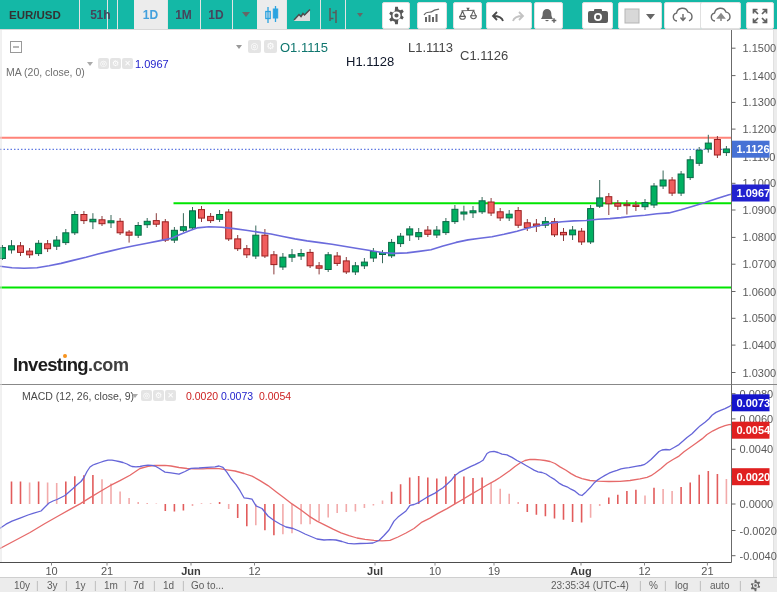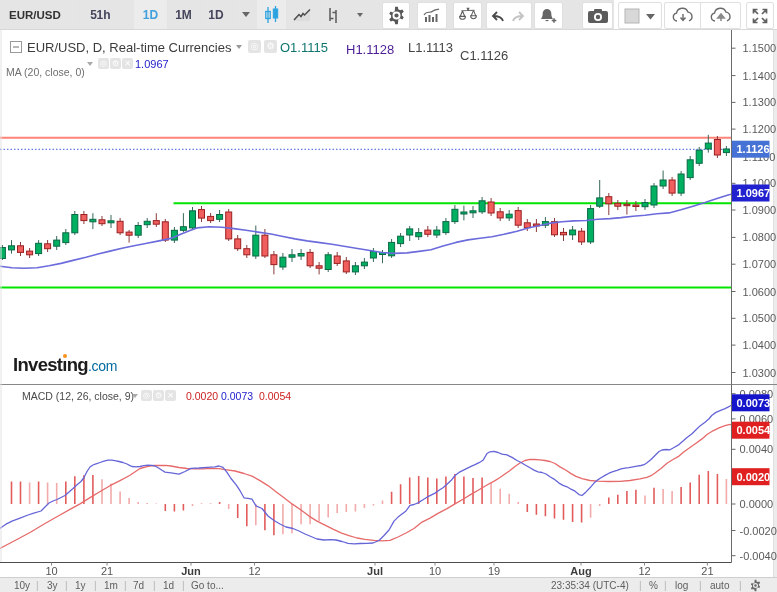--- a/index.html
+++ b/index.html
@@ -1,19 +1,19 @@
 <!DOCTYPE html>
 <html><head><meta charset="utf-8">
 <style>
 html,body{margin:0;padding:0}
 body{width:777px;height:592px;position:relative;overflow:hidden;background:#fff;
  font-family:"Liberation Sans",sans-serif;-webkit-font-smoothing:antialiased}
 .abs{position:absolute}
 
-#tb{position:absolute;left:0;top:0;width:614px;height:29px;background:#e5e5e5}
+#tb{position:absolute;left:0;top:0;width:777px;height:29px;background:#14b8a6}
 #tb .cell{position:absolute;top:0;height:29px;border-right:1px solid #e4e4e4;
  display:flex;align-items:center;justify-content:center;font-size:12px;font-weight:bold;color:#45455c}
 #tb .btn{position:absolute;top:2px;height:25px;border:1px solid #e0e0e0;border-radius:2px;
  background:#fff;display:flex;align-items:center;justify-content:center}
 .caret{width:0;height:0;border-left:4px solid transparent;border-right:4px solid transparent;border-top:5px solid #666}
 .caret.sm{border-left-width:3.5px;border-right-width:3.5px;border-top-width:4.5px}
 
 .inforow{position:absolute;white-space:nowrap}
 .ibox{display:inline-block;background:#e4e4e4;color:#fff;text-align:center;vertical-align:middle}
 
@@ -324,26 +324,25 @@
         </g>
       </svg>
   </div>
 </div>
 
 <div class="inforow" style="left:0;top:40px;height:14px;width:600px;font-size:13px;color:#3c3c3c">
   <svg class="abs" style="left:10px;top:1px" width="12" height="12">
       <rect x="0.5" y="0.5" width="11" height="11" fill="#fff" stroke="#999"></rect>
       <line x1="3" y1="6" x2="9" y2="6" stroke="#999" stroke-width="1.4"></line>
     </svg>
-  <span class="abs" style="left:27px;top:0">EUR/USD, D, Real-time Currencies</span>
   <span class="caret sm abs" style="left:236px;top:5px;border-top-color:#999"></span>
   <span class="ibox abs" style="left:248px;top:0;width:13px;height:13px;line-height:13px;font-size:9px;border-radius:2px">◎</span>
   <span class="ibox abs" style="left:264px;top:0;width:13px;height:13px;line-height:13px;font-size:9px;border-radius:2px">⚙</span>
   <span class="abs" style="left:280px;top:0;color:#0f766e">O1.1115</span>
-  <span class="abs" style="left:346px;top:2px;color:#4c1d95">H1.1128</span>
+  <span class="abs" style="left:346px;top:14px;color:#0f172a">H1.1128</span>
   <span class="abs" style="left:408px;top:0;color:#454545">L1.1113</span>
   <span class="abs" style="left:460px;top:8px;color:#454545">C1.1126</span>
 </div>
 <div class="inforow" style="left:0;top:58px;height:12px;width:300px;font-size:10.5px;color:#6f6f6f">
   <span class="abs" style="left:6px;top:8px">MA (20, close, 0)</span>
   <span class="caret sm abs" style="left:87px;top:4px;border-top-color:#aaa"></span>
   <span class="ibox abs" style="left:98px;top:0;width:11px;height:11px;line-height:11px;font-size:8px;border-radius:2px">◎</span>
   <span class="ibox abs" style="left:110px;top:0;width:11px;height:11px;line-height:11px;font-size:8px;border-radius:2px">⚙</span>
   <span class="ibox abs" style="left:122px;top:0;width:11px;height:11px;line-height:11px;font-size:8px;border-radius:2px">✕</span>
   <span class="abs" style="left:135px;top:0;color:#2222cc;font-size:11px">1.0967</span>
@@ -352,21 +351,21 @@
   <span class="abs" style="left:6px;top:0">MACD (12, 26, close, 9)</span>
   <span class="caret sm abs" style="left:116px;top:4px;border-top-color:#aaa"></span>
   <span class="ibox abs" style="left:125px;top:0;width:11px;height:11px;line-height:11px;font-size:8px;border-radius:2px">◎</span>
   <span class="ibox abs" style="left:137px;top:0;width:11px;height:11px;line-height:11px;font-size:8px;border-radius:2px">⚙</span>
   <span class="ibox abs" style="left:149px;top:0;width:11px;height:11px;line-height:11px;font-size:8px;border-radius:2px">✕</span>
   <span class="abs" style="left:170px;top:0;color:#cc2222">0.0020</span>
   <span class="abs" style="left:205px;top:0;color:#2222cc">0.0073</span>
   <span class="abs" style="left:243px;top:0;color:#cc2222">0.0054</span>
 </div>
 
-<div class="abs" style="left:13px;top:353.5px;font-size:18.5px;font-weight:bold;color:#1c1c1c;letter-spacing:-0.7px">Invest<span style="position:relative">ı<span style="position:absolute;left:0.5px;top:0.5px;width:3.8px;height:3.8px;border-radius:50%;background:#f7931e"></span></span>ng<span style="font-size:14px;font-weight:normal;color:#0369a1;letter-spacing:-0.3px">.com</span></div>
+<div class="abs" style="left:13px;top:353.5px;font-size:18.5px;font-weight:bold;color:#1c1c1c;letter-spacing:-0.7px">Invest<span style="position:relative">ı<span style="position:absolute;left:0.5px;top:0.5px;width:3.8px;height:3.8px;border-radius:50%;background:#f7931e"></span></span>ng<span style="font-size:18px;font-weight:bold;color:#404040;letter-spacing:-0.3px">.com</span></div>
 
 <div id="bb">
   <span style="left:14px">10y</span>
     <span style="left:36px;color:#b5b5b5">|</span>
   <span style="left:47px">3y</span>
     <span style="left:65px;color:#b5b5b5">|</span>
   <span style="left:75px">1y</span>
     <span style="left:94px;color:#b5b5b5">|</span>
   <span style="left:104px">1m</span>
     <span style="left:124px;color:#b5b5b5">|</span>

